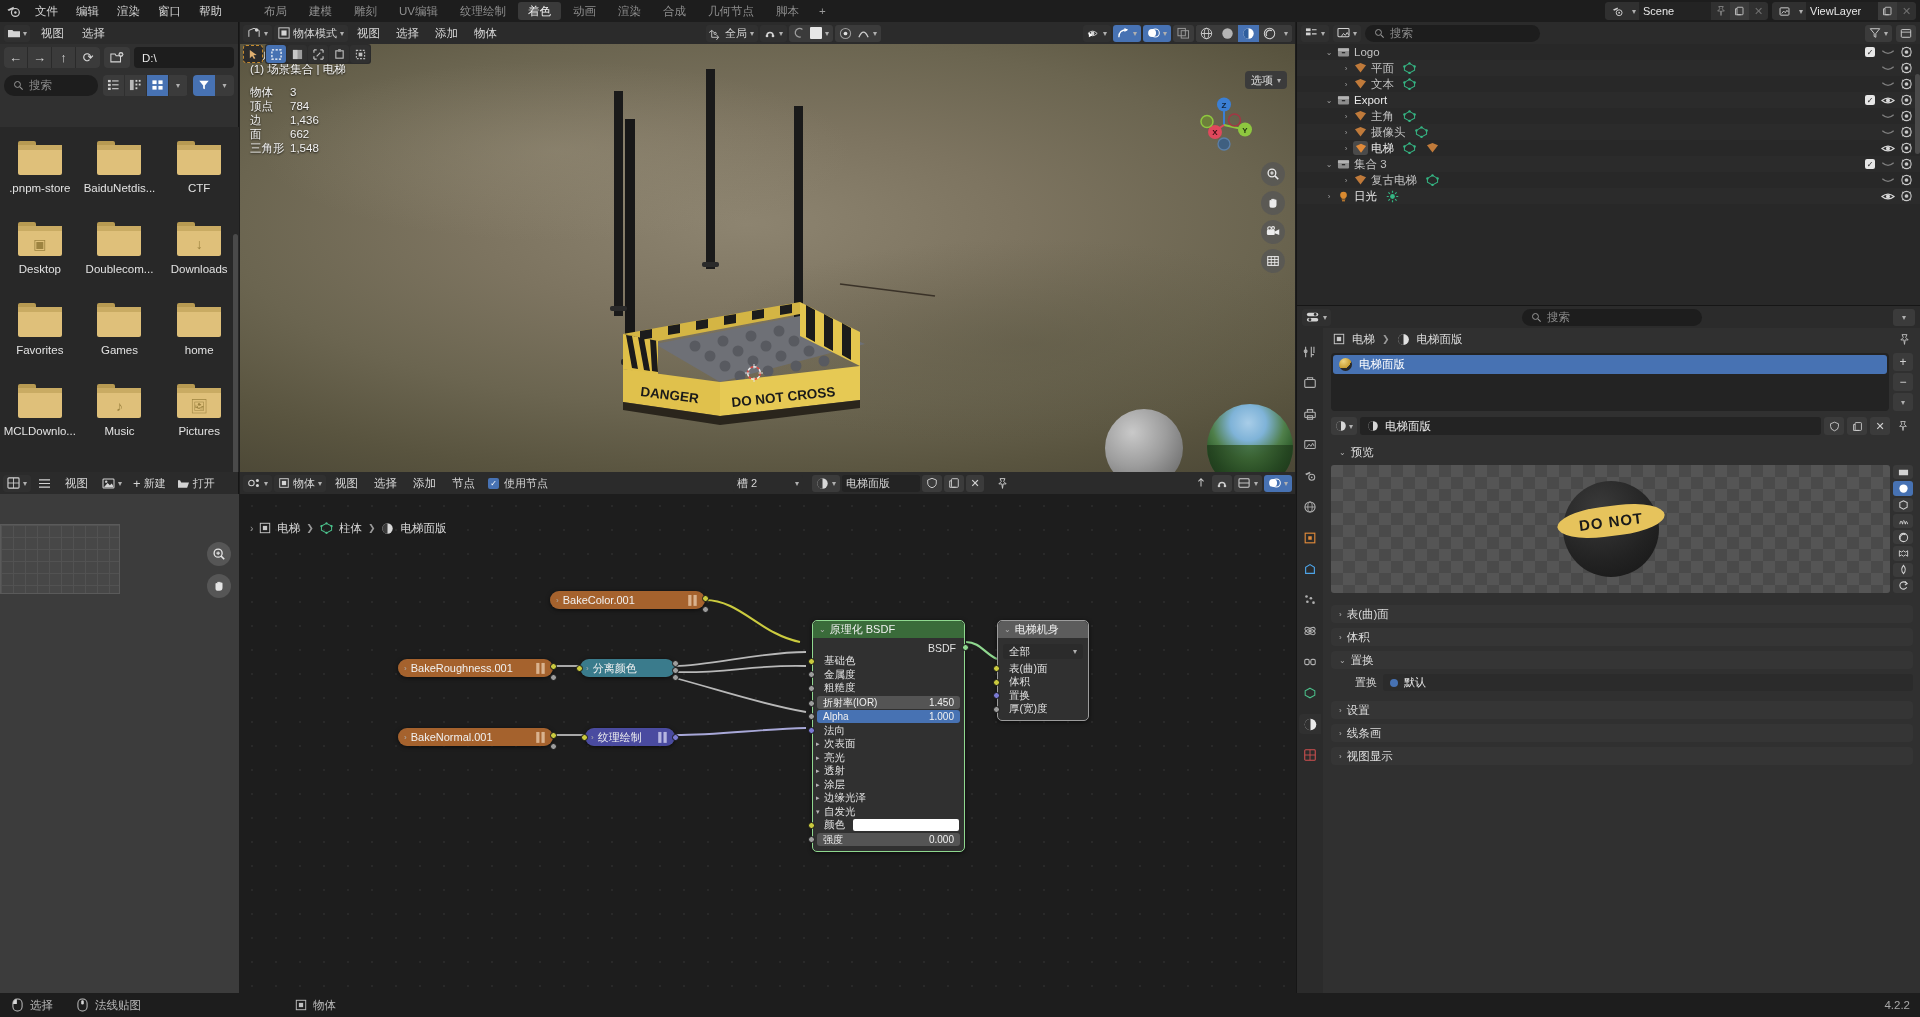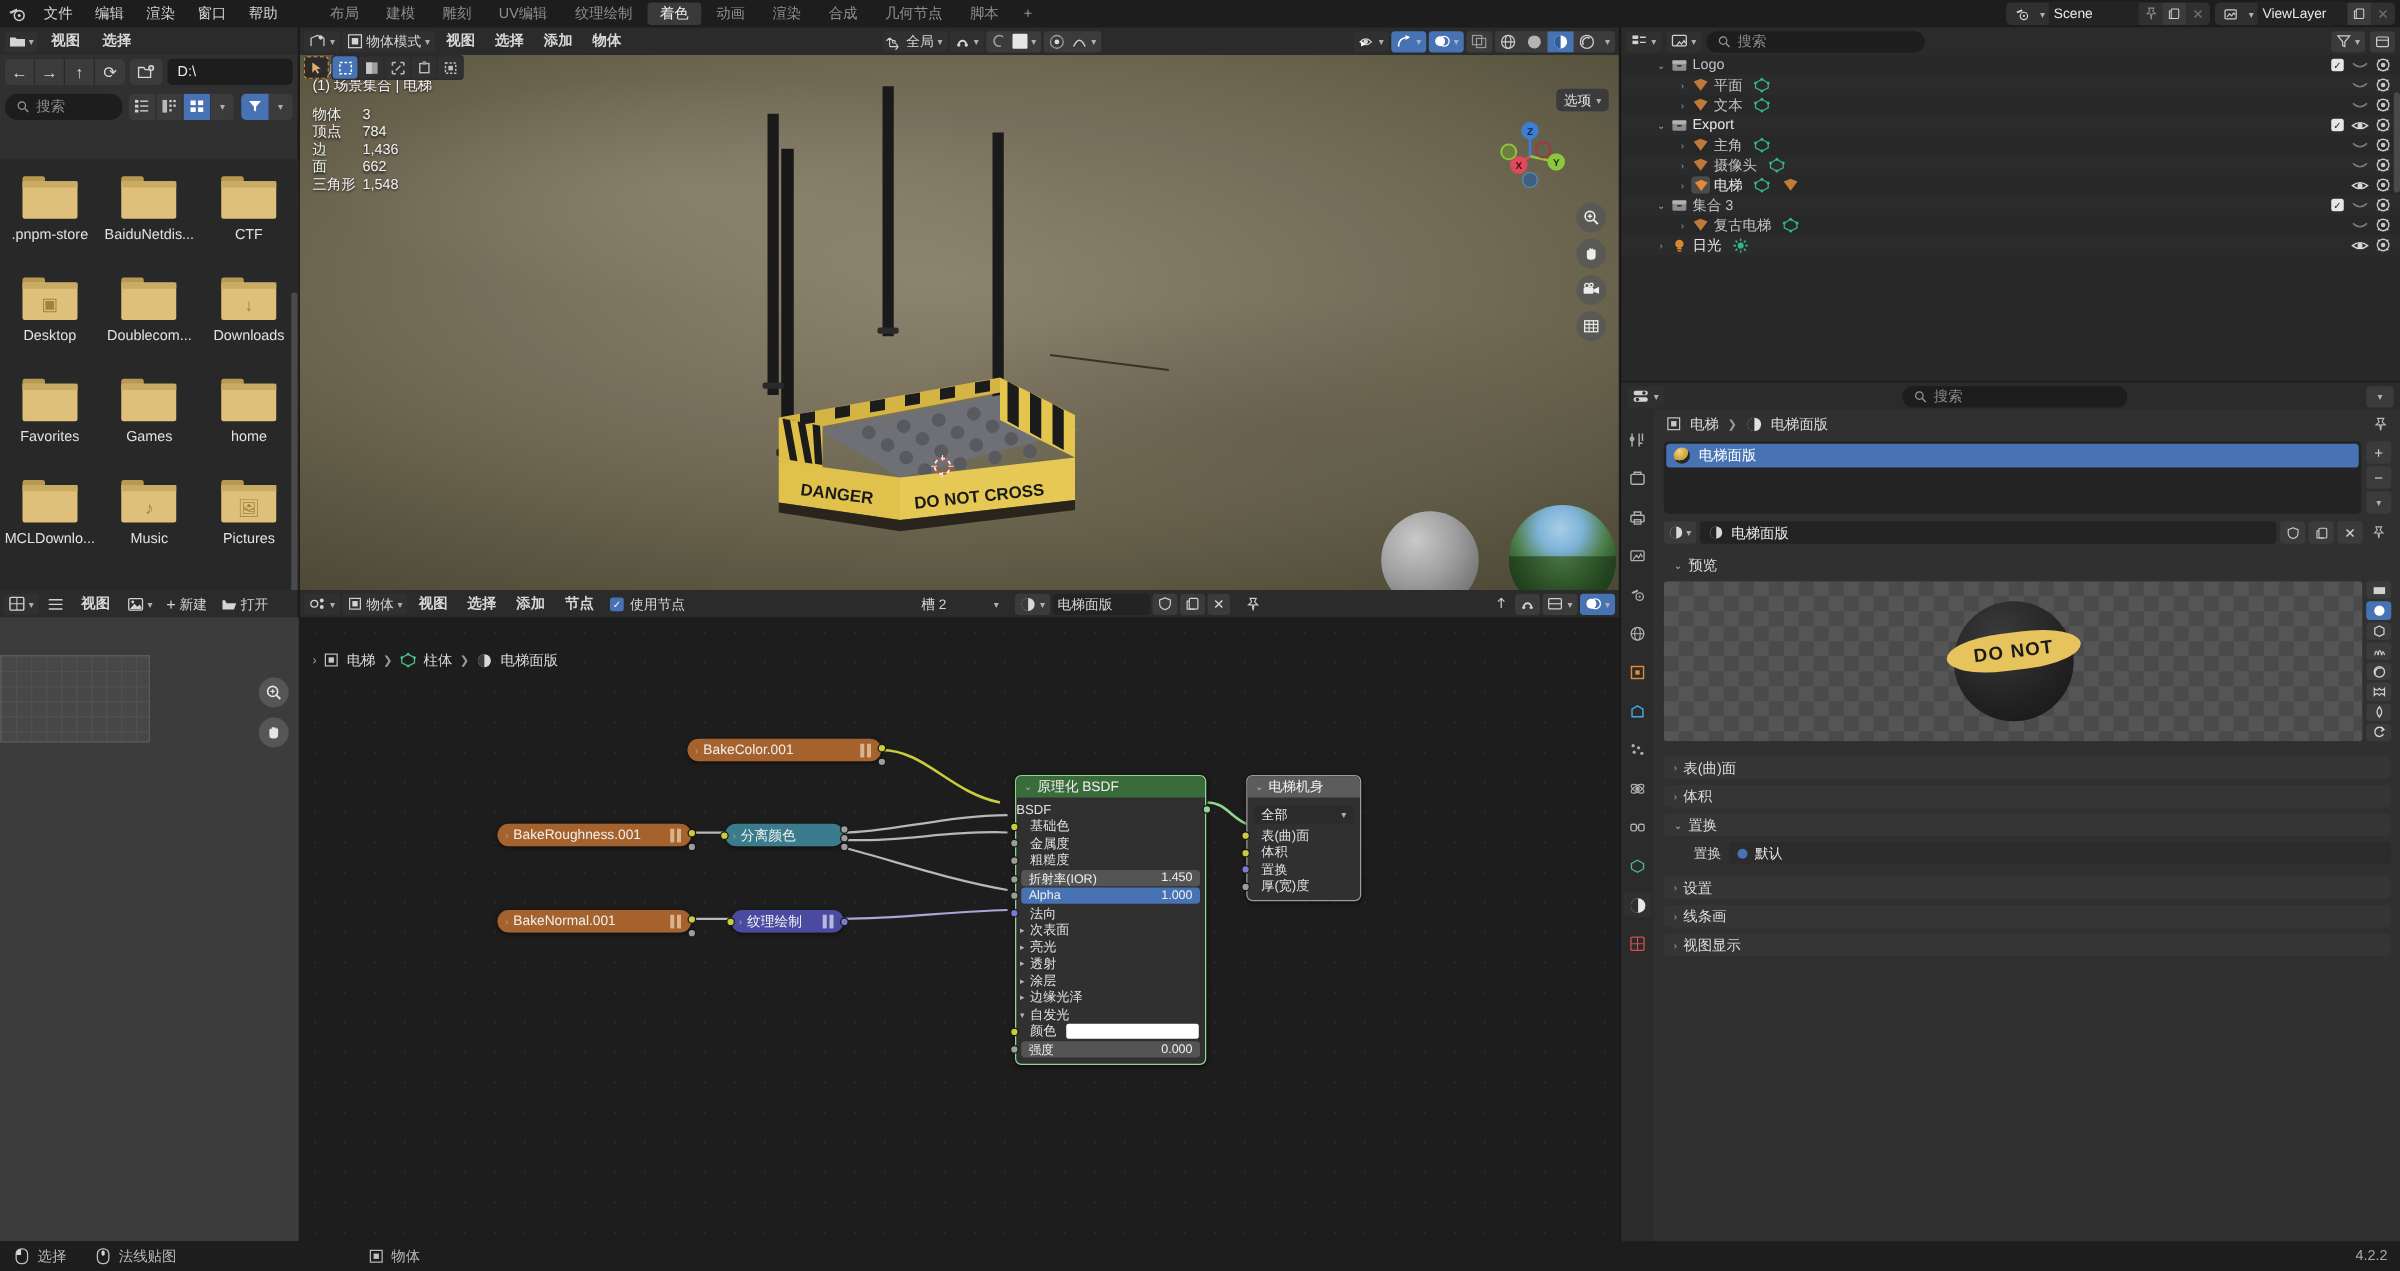--- a/index.html
+++ b/index.html
@@ -47,21 +47,21 @@
   .sceneblk .btn.dim { color:#6f6f6f; }
   .sceneblk .btn.raised { background:#3b3b3b; }
   .hbtn {
     height: 17px; border-radius: 3px; background: #303030; display:flex;
     align-items:center; justify-content:center; padding: 0 4px; gap:3px;
     color: #d5d5d5; font-size: 11px; white-space: nowrap;
   }
   .hbtn.flat { background: transparent; }
   .hbtn.on { background: #4772b3; }
   .hmenu { padding: 0 7px; height:17px; line-height:17px; color:#d8d8d8; font-size:11.5px;
-    border-radius:3px; white-space: nowrap; font-weight: bold; }
+    border-radius:3px; white-space: nowrap; }
   .chev { font-size:8px; color:#b0b0b0; }
   .sep { width: 5px; }
 
   
   #filebrowser {
     position:absolute; left:0; top:22px; width:239px; height:450px;
     background:#303030; border-right:1px solid #161616;
   }
   #fb-hdr { height:22px; background:#2b2b2b; display:flex; align-items:center; padding:0 4px; gap:4px;}
   #fb-hdr .fbicon { width:26px; height:17px; background:#303030; border-radius:3px;
@@ -1084,21 +1084,21 @@
       <div class="sock" style="left:-4px; top:6px; background:#cbcb3f"></div>
       <div class="sock" style="right:-4px; top:6px; background:#7b7bd4"></div>
     </div>
 
     <div class="node" style="left:572px; top:126px; width:153px; border:1px solid #8fd88f;">
       <div class="nh" style="background:#3a6b3a">
         <span class="chev">⌄</span>
         <span>原理化 BSDF</span>
       </div>
       <div class="nbody">
-        <div class="nrow" style="padding-right:8px; padding-left:0">
+        <div class="nrow" style="justify-content:flex-end; padding-right:8px; padding-left:0">
           <span>BSDF</span>
           <div class="sock" style="right:-5px; background:#8fd88f"></div>
         </div>
         <div class="nrow">
           <div class="sock" style="left:-5px; top:3px; background:#cbcb3f"></div>
           <span>基础色</span>
         </div>
         <div class="nrow">
           <div class="sock" style="left:-5px; top:3px; background:#9d9d9d"></div>
           <span>金属度</span>

